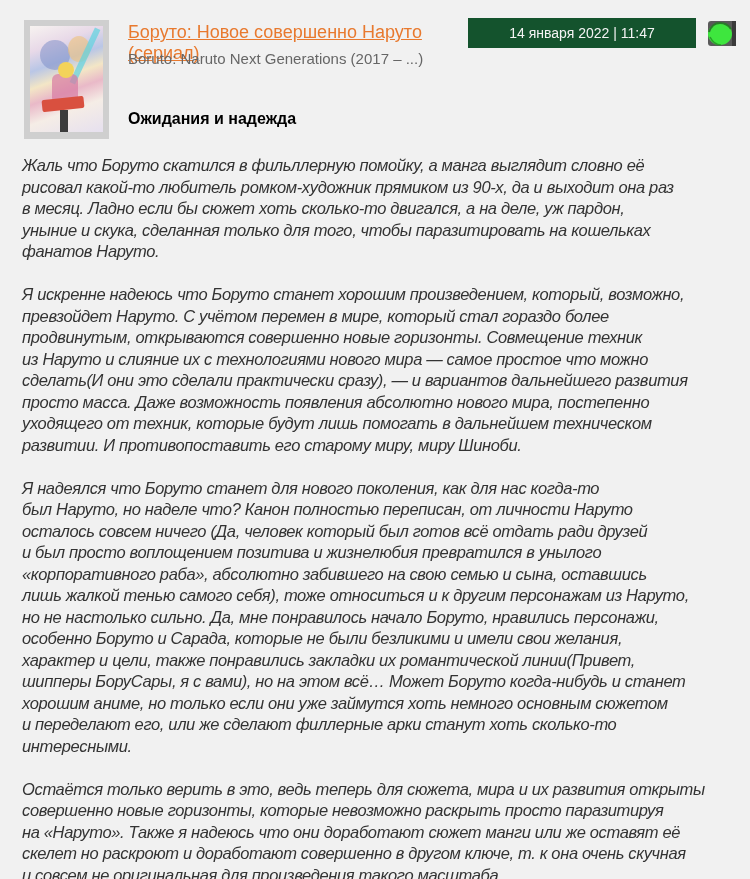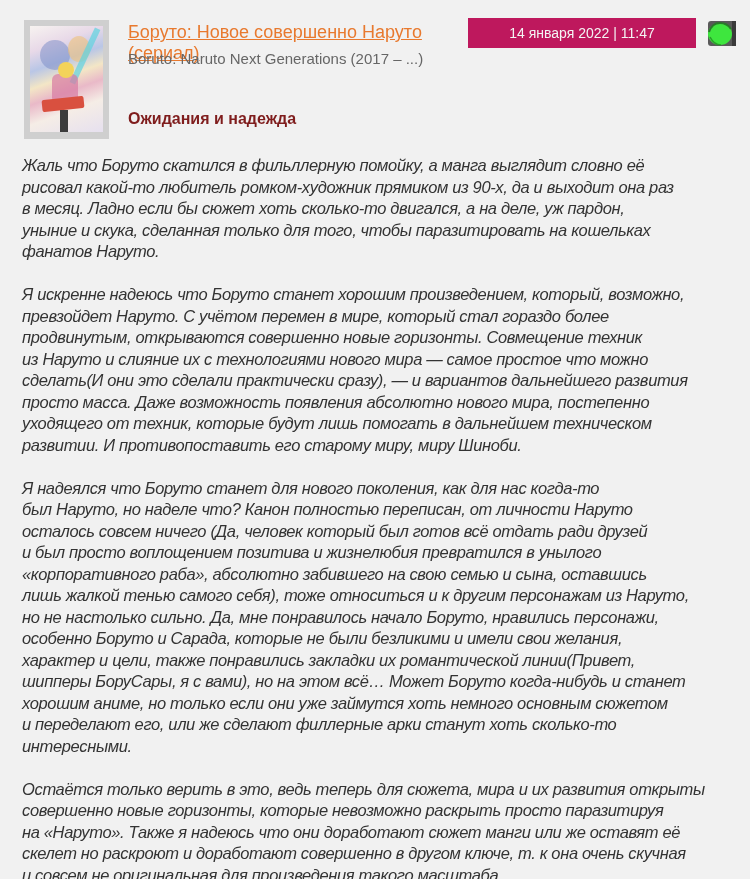--- a/index.html
+++ b/index.html
@@ -64,29 +64,29 @@
       font-size: 15px;
       color: #666;
       white-space: nowrap;
     }
     .review-heading {
       position: absolute;
       left: 125px;
       top: 110px;
       font-size: 16px;
       font-weight: bold;
-      color: #7f1d1d;
+      color: #000000;
     }
     .date-badge {
       position: absolute;
       left: 465px;
       top: 18px;
       width: 228px;
       height: 30px;
-      background: #be185d;
+      background: #14532d;
       color: #f4f4f4;
       font-size: 14px;
       line-height: 30px;
       text-align: center;
     }
     .rating-icon {
       position: absolute;
       left: 703px;
       top: 20px;
       width: 32px;

